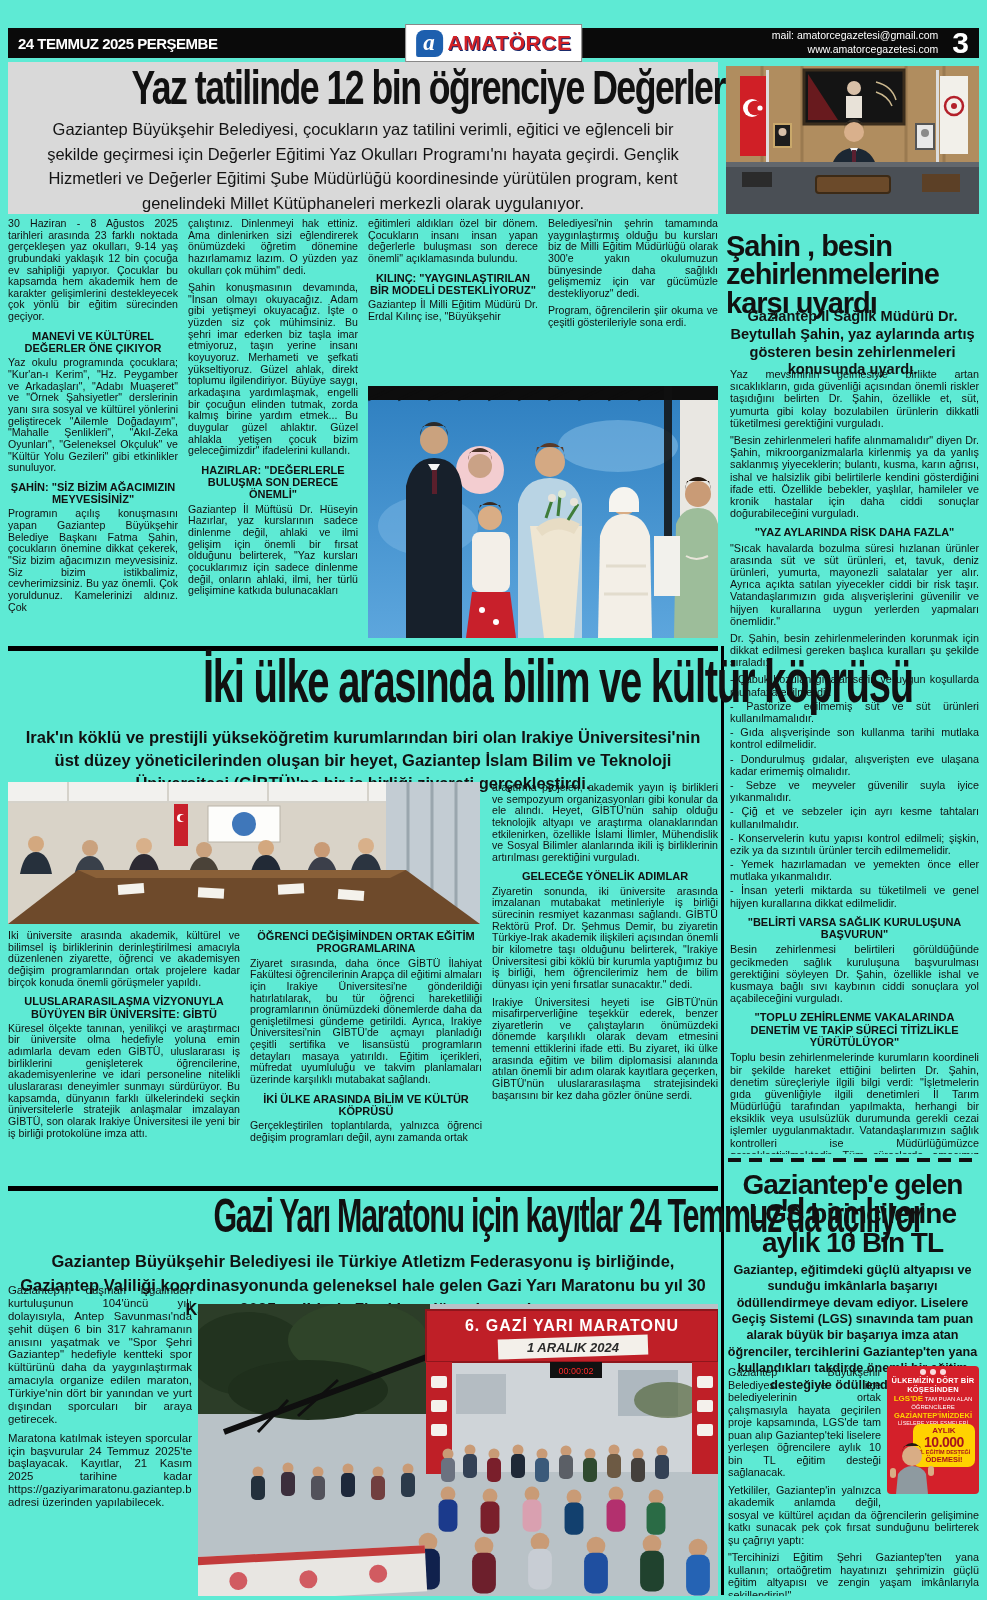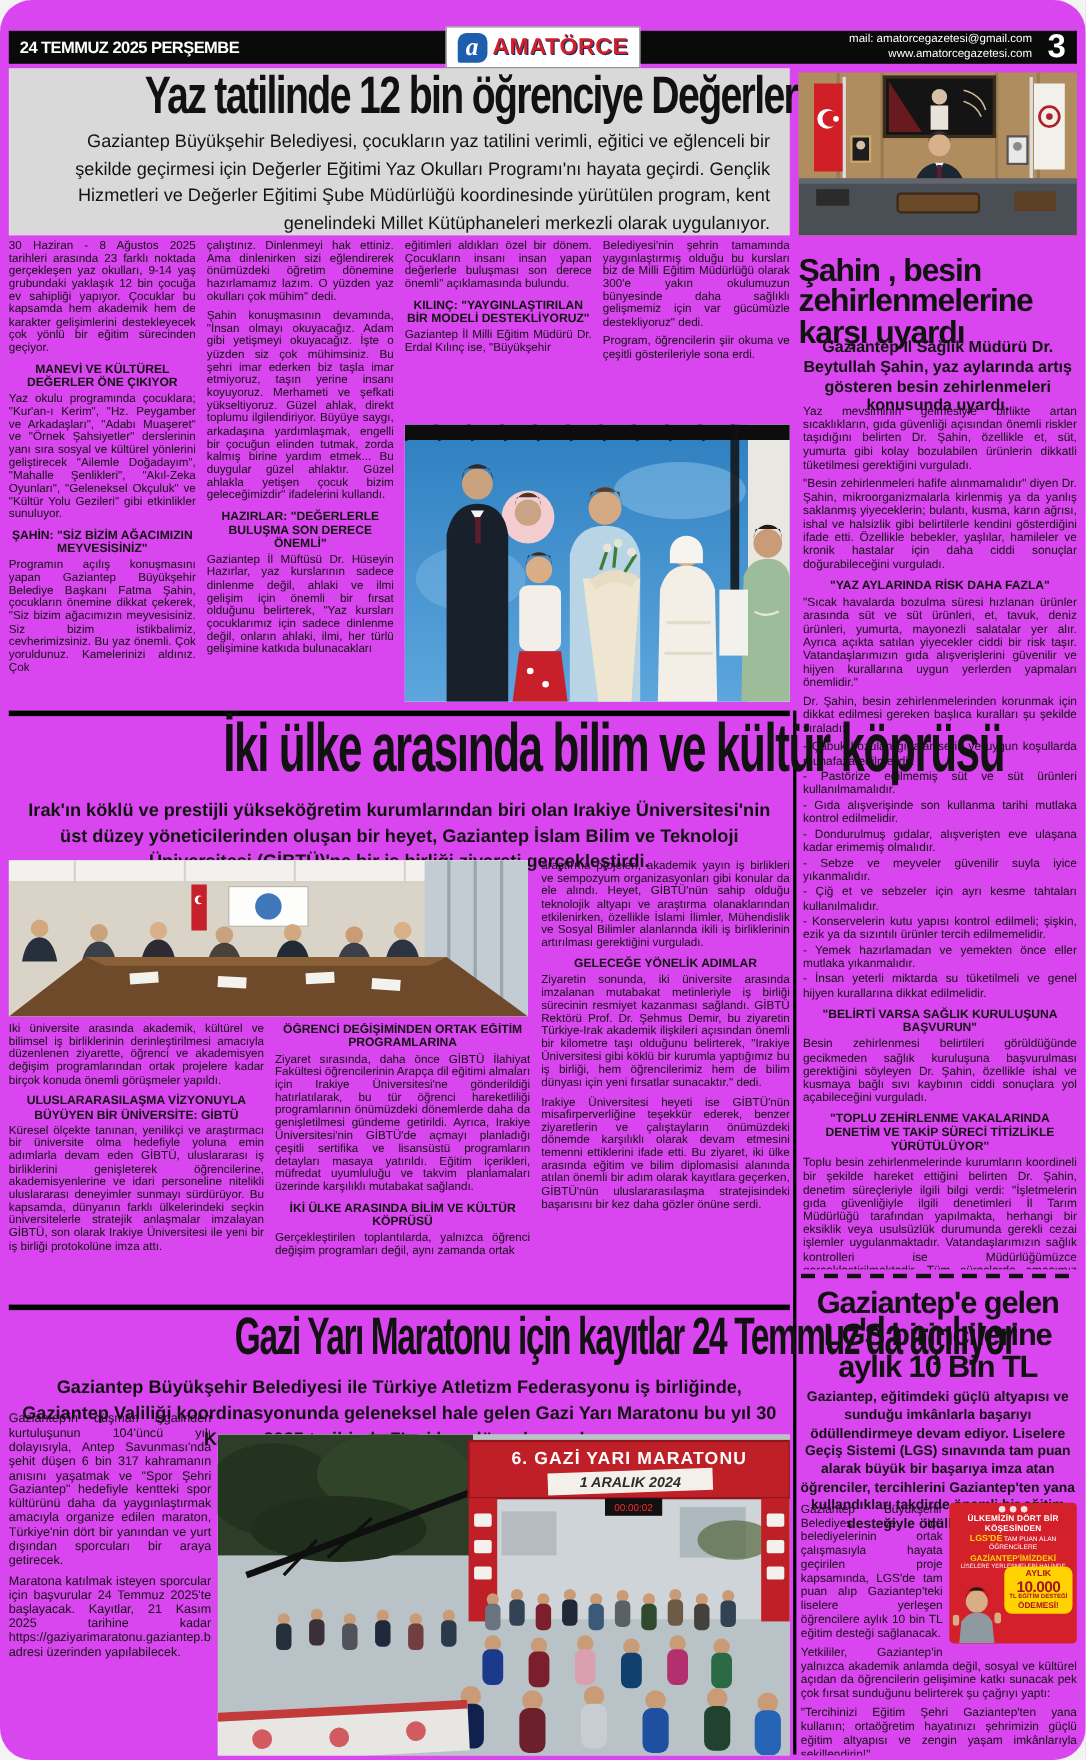--- a/index.html
+++ b/index.html
@@ -1,17 +1,17 @@
 <!DOCTYPE html>
 <html lang="tr"><head>
 <meta charset="utf-8">
 <style>
   html,body{margin:0;padding:0;background:#f3f3f3;}
-  .page{position:relative;width:987px;height:1600px;background:#d946ef;overflow:hidden;
-        font-family:"Liberation Sans",sans-serif;color:#111;border-radius:29px;}
+  .page{position:relative;width:987px;height:1600px;background:#5eead4;overflow:hidden;
+        font-family:"Liberation Sans",sans-serif;color:#111;}
   
   .topbar{position:absolute;left:8px;top:28px;width:971px;height:30px;background:#0a0a0a;
           display:flex;align-items:center;}
   .tb-date{margin-left:10px;color:#fff;font-weight:bold;font-size:15px;letter-spacing:-0.5px;}
   .tb-logo{position:absolute;left:50%;top:-4px;transform:translateX(-50%);height:36px;background:#fff;
            border:1px solid #888;display:flex;align-items:center;gap:5px;padding:0 10px;}
   .tb-logo-a{width:27px;height:27px;background:#1d5fae;color:#fff;border-radius:8px 8px 8px 2px;
              display:flex;align-items:center;justify-content:center;
              font-family:"Liberation Serif",serif;font-style:italic;font-weight:bold;font-size:23px;}
   .tb-logo-text{color:#d12026;font-weight:bold;font-size:21px;letter-spacing:0.5px;
@@ -20,21 +20,21 @@
   .tb-page{color:#fff;font-weight:bold;font-size:30px;margin-right:10px;}
   
   .fitx{display:inline-block;white-space:nowrap;transform-origin:50% 50%;}
   .col{font-size:10.6px;line-height:1.1;text-align:justify;overflow:hidden;}
   .col p{margin:0 0 6px;}
   .sh{font-weight:bold;text-align:center;margin:7px 0 3px;font-size:11px;line-height:1.12;}
   .rule{position:absolute;background:#000;}
   
   .a1-band{position:absolute;left:8px;top:62px;width:710px;height:152px;background:#d9d9d9;text-align:center;}
   .a1-headline{margin-top:2px;font-weight:bold;font-size:48px;letter-spacing:-2px;line-height:1.02;}
-  .a1-lede{width:674px;margin:4px auto 0;font-size:16.5px;line-height:1.5;color:#141414;text-align:right;}
+  .a1-lede{width:674px;margin:4px auto 0;font-size:16.5px;line-height:1.5;color:#141414;}
   .a1-cols{position:absolute;left:8px;top:218px;width:710px;height:422px;display:flex;gap:10px;}
   .a1-c{width:170px;height:422px;}
   .a1-right{width:350px;display:flex;flex-direction:column;}
   .a1-right-cols{display:flex;gap:10px;height:164px;}
   .a1-right-cols .a1-c{width:170px;height:164px;}
   .a1-photo{width:350px;height:252px;margin-top:4px;background:#dfe7ee;}
   
   .a2-head{position:absolute;left:8px;top:650px;width:710px;text-align:center;
            font-weight:bold;font-size:62px;letter-spacing:-2px;line-height:1;}
   .a2-lede{position:absolute;left:18px;top:726px;width:690px;text-align:center;
@@ -63,21 +63,21 @@
   .dash{position:absolute;left:728px;top:1158px;width:251px;height:4px;
         background:repeating-linear-gradient(90deg,#111 0 13px,transparent 13px 21px);}
   .lgs-head{position:absolute;left:726px;top:1170px;width:253px;text-align:center;
             font-weight:bold;font-size:28px;letter-spacing:-1px;line-height:1.04;}
   .lgs-lede{position:absolute;left:727px;top:1262px;width:251px;text-align:center;
             font-weight:bold;font-size:12.6px;line-height:1.3;}
   .lgs-body{position:absolute;left:728px;top:1366px;width:251px;height:230px;
             font-size:10.8px;line-height:1.16;text-align:justify;overflow:hidden;}
   .lgs-body p{margin:0 0 5px;}
   
-  .poster{float:right;width:116px;height:128px;margin:0 0 4px 6px;background:#d4202a;border-radius:4px;
+  .poster{float:right;width:92px;height:128px;margin:0 0 4px 6px;background:#d4202a;border-radius:4px;
           position:relative;color:#fff;text-align:center;overflow:hidden;padding-top:2px;box-sizing:border-box;}
   .p-logos{display:flex;justify-content:center;gap:4px;margin:1px 0 2px;}
   .p-logos i{width:6px;height:6px;border-radius:50%;background:#fff;opacity:.85;display:block;}
   .p-l1{font-weight:bold;font-size:7.5px;line-height:1.15;letter-spacing:.2px;}
   .p-l3{font-size:6px;line-height:1.2;}
   .p-l3 b{color:#ffd200;font-size:8px;}
   .p-l4{color:#ffd200;font-weight:bold;font-size:7.5px;line-height:1.2;}
   .p-l5{font-size:5.5px;opacity:.95;}
   .p-bubble{position:absolute;right:4px;top:58px;width:58px;background:#ffd200;color:#a8141c;
             border-radius:7px;padding:3px 2px;line-height:1.05;}

